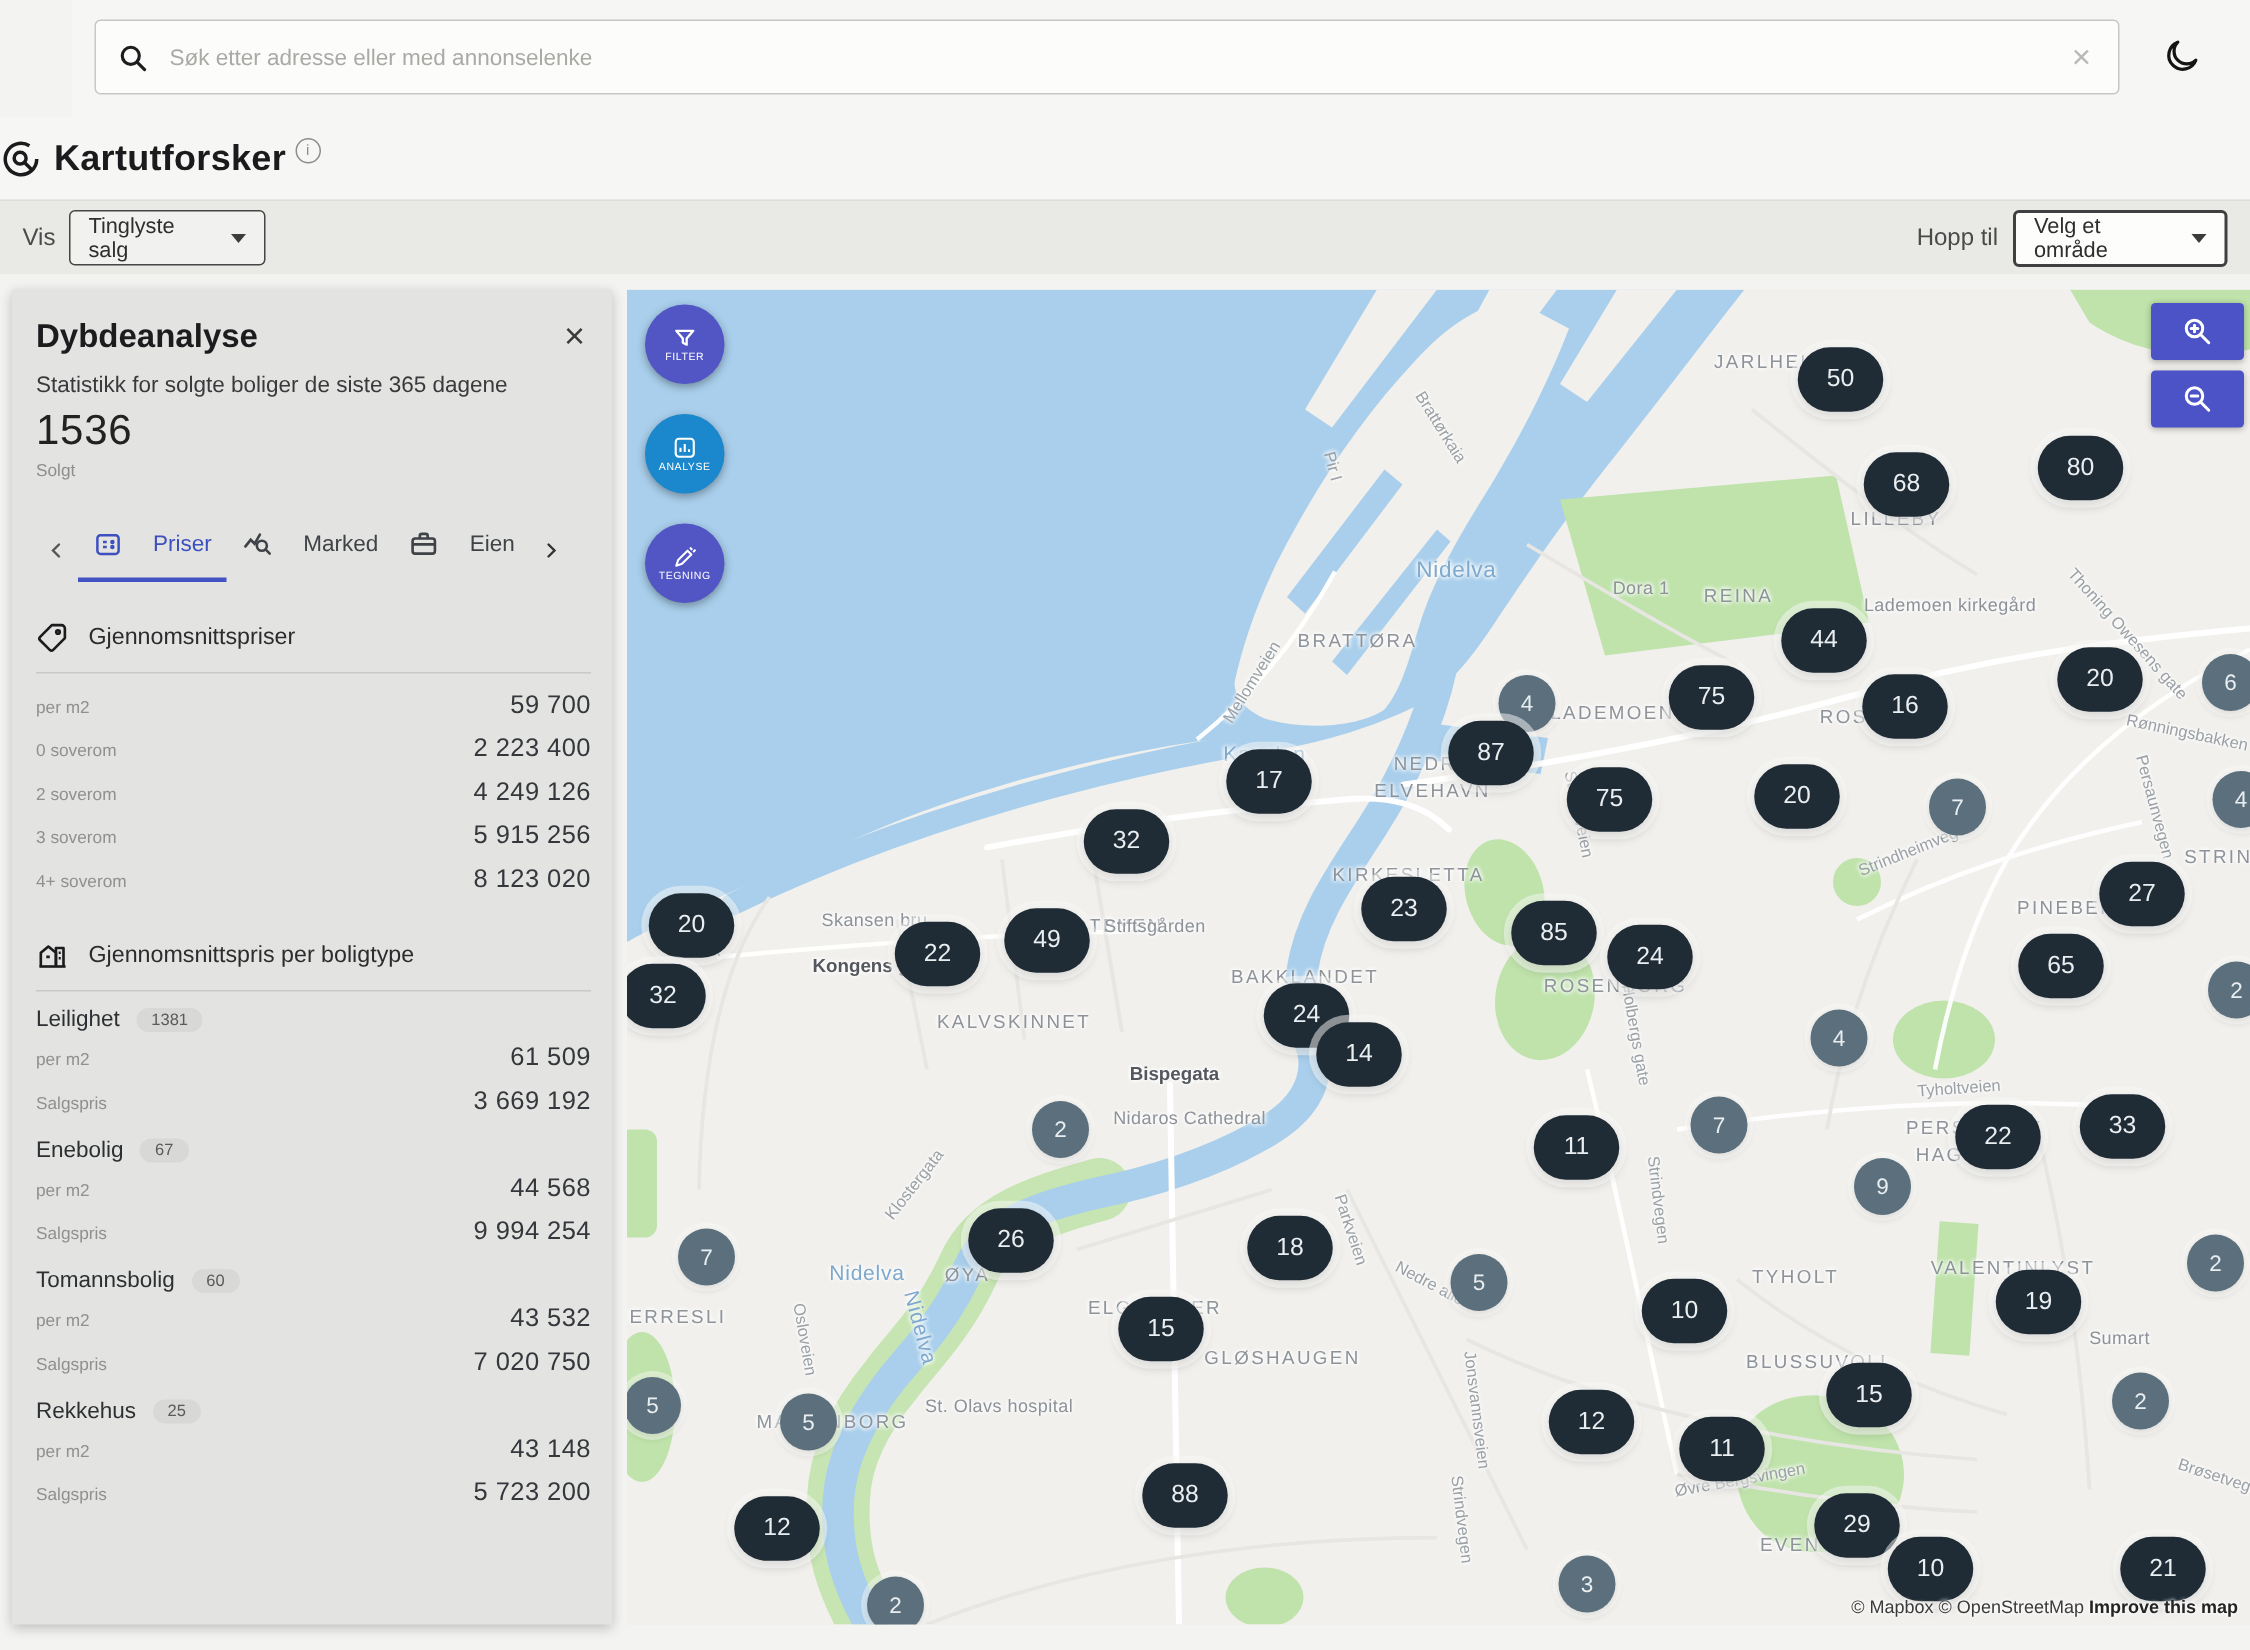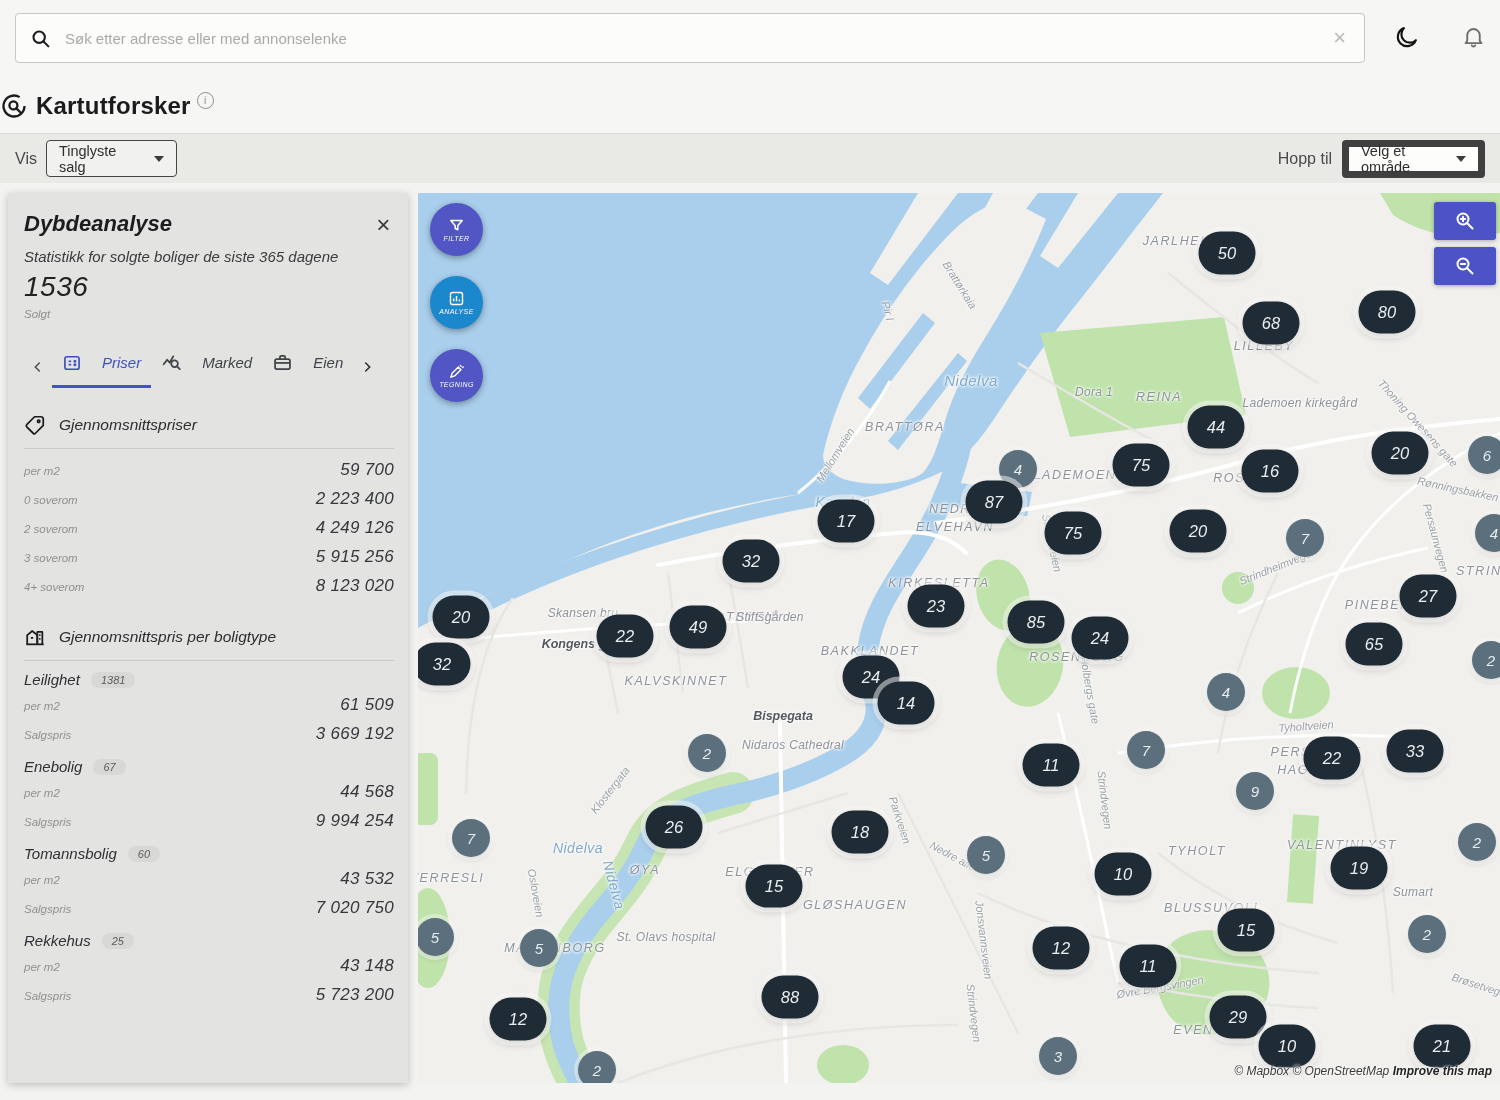--- a/index.html
+++ b/index.html
@@ -1,21 +1,21 @@
 <!DOCTYPE html>
 <html><head>
 <meta charset="utf-8">
 <style>
   html,body{margin:0;padding:0;}
   body{width:1500px;height:1100px;overflow:hidden;background:#f3f3f1;
        font-family:"Liberation Sans", sans-serif;-webkit-font-smoothing:antialiased;}
   .page{position:relative;width:1500px;height:1100px;background:#f3f3f1;}
 
   
-  .topbar{position:relative;height:78px;background:#f6f6f4;}
+  .topbar{position:relative;height:78px;background:#f6f6f4;margin-left:48px;}
   .search-box{position:absolute;left:15px;top:13px;width:1350px;height:50px;
     background:#fcfcfb;border:1px solid #c7c7c4;border-radius:4px;
     display:flex;align-items:center;padding:0 14px;box-sizing:border-box;}
   .search-box svg{flex:0 0 auto;}
   .search-input{flex:1;border:none;outline:none;background:transparent;margin-left:12px;
     font-family:"Liberation Sans",sans-serif;font-size:15px;color:#333;}
   .search-input::placeholder{color:#a9a9a6;}
   .clear-x{flex:0 0 auto;color:#b9b9b6;font-size:22px;line-height:1;cursor:pointer;padding:0 4px;}
   .top-icon{position:absolute;top:24px;cursor:pointer;}
   .moon{left:1394px;}  .bell{left:1461px;}
@@ -26,30 +26,30 @@
   .info-dot{width:15px;height:15px;border:1.5px solid #8d8d8a;border-radius:50%;color:#8d8d8a;
     font-size:10px;display:flex;align-items:center;justify-content:center;margin-top:-10px;cursor:pointer;}
 
   
   .toolbar{height:50px;background:#e9e9e6;border-top:1px solid #dddddb;
     display:flex;align-items:center;padding:0 15px;box-sizing:border-box;}
   .tb-label{font-size:16px;color:#4a4a4a;margin-right:9px;}
   .dd{display:flex;align-items:center;justify-content:space-between;cursor:pointer;
     border-radius:4px;padding:0 12px;box-sizing:border-box;font-size:14.5px;color:#2e2e2e;}
   .dd-mode{width:131px;height:37px;border:1.5px solid #454545;background:#f1f1ef;}
-  .dd-area{width:143px;height:38px;border:7px solid #404040;background:#fdfdfc;}
+  .dd-area{width:143px;height:38px;border:2px solid #404040;background:#fdfdfc;}
   .caret{width:0;height:0;border-left:5px solid transparent;border-right:5px solid transparent;
     border-top:6px solid #3c3c3c;margin-left:8px;}
   .tb-spacer{flex:1;}
   .hopp{margin-right:10px;}
 
   .gap-strip{height:10px;background:#f3f3f1;}
 
   
-  .content{display:flex;height:890px;font-style:italic;}
+  .content{display:flex;height:890px;}
   
   .panel{position:relative;width:400px;height:890px;margin-left:8px;background:#e3e3e1;
     box-shadow:0 2px 8px rgba(0,0,0,.22);box-sizing:border-box;padding:18px 14px 0 16px;overflow:hidden;}
   .panel-head{display:flex;justify-content:space-between;align-items:flex-start;}
   .panel-title{font-size:22px;font-weight:700;color:#1c1c1e;}
   .panel-close{font-size:24px;color:#3a3a3a;line-height:1;cursor:pointer;padding:2px 4px;}
   .panel-sub{font-size:15px;color:#3a3a3c;margin-top:9px;}
   .count-label{font-size:16.5px;font-weight:700;color:#222;margin-top:34px;}
   .count-value{font-size:28px;color:#222;margin-top:6px;letter-spacing:.5px;}
   .count-sub{font-size:11.5px;color:#8e8e8c;margin-top:5px;}
@@ -376,21 +376,21 @@
           <div class="lbl lbl-d" style="left: 537px; top: 316px; transform: translate(-50%, -50%) rotate(0deg);">NEDRE</div>
           <div class="lbl lbl-d" style="left: 537px; top: 334px; transform: translate(-50%, -50%) rotate(0deg);">ELVEHAVN</div>
           <div class="lbl lbl-d" style="left: 521px; top: 390px; transform: translate(-50%, -50%) rotate(0deg);">KIRKESLETTA</div>
           <div class="lbl lbl-d" style="left: 319px; top: 424px; transform: translate(-50%, -50%) rotate(0deg);">MIDTBYEN</div>
           <div class="lbl lbl-d" style="left: 258px; top: 488px; transform: translate(-50%, -50%) rotate(0deg);">KALVSKINNET</div>
           <div class="lbl lbl-d" style="left: 52px; top: 440px; transform: translate(-50%, -50%) rotate(0deg);">ILA</div>
           <div class="lbl lbl-d" style="left: 659px; top: 464px; transform: translate(-50%, -50%) rotate(0deg);">ROSENBORG</div>
           <div class="lbl lbl-d" style="left: 836px; top: 285px; transform: translate(-50%, -50%) rotate(0deg);">ROSENDAL</div>
           <div class="lbl lbl-d" style="left: 452px; top: 458px; transform: translate(-50%, -50%) rotate(0deg);">BAKKLANDET</div>
           <div class="lbl lbl-d" style="left: 352px; top: 679px; transform: translate(-50%, -50%) rotate(0deg);">ELGESETER</div>
-          <div class="lbl lbl-d" style="left: 227px; top: 657px; transform: translate(-50%, -50%) rotate(0deg); margin-top: 20px;">ØYA</div>
+          <div class="lbl lbl-d" style="left: 227px; top: 657px; transform: translate(-50%, -50%) rotate(0deg);">ØYA</div>
           <div class="lbl lbl-d" style="left: 437px; top: 712px; transform: translate(-50%, -50%) rotate(0deg);">GLØSHAUGEN</div>
           <div class="lbl lbl-d" style="left: 779px; top: 658px; transform: translate(-50%, -50%) rotate(0deg);">TYHOLT</div>
           <div class="lbl lbl-d" style="left: 924px; top: 652px; transform: translate(-50%, -50%) rotate(0deg);">VALENTINLYST</div>
           <div class="lbl lbl-d" style="left: 795px; top: 715px; transform: translate(-50%, -50%) rotate(0deg);">BLUSSUVOLL</div>
           <div class="lbl lbl-d" style="left: 800px; top: 837px; transform: translate(-50%, -50%) rotate(0deg);">EVENTYRET</div>
           <div class="lbl lbl-d" style="left: 29px; top: 685px; transform: translate(-50%, -50%) rotate(0deg);">VERRESLI</div>
           <div class="lbl lbl-d" style="left: 137px; top: 755px; transform: translate(-50%, -50%) rotate(0deg);">MARIENBORG</div>
           <div class="lbl lbl-d" style="left: 1085px; top: 378px; transform: translate(-50%, -50%) rotate(0deg);">STRINDHEIM</div>
           <div class="lbl lbl-d" style="left: 975px; top: 412px; transform: translate(-50%, -50%) rotate(0deg);">PINEBERGET</div>
           <div class="lbl lbl-d" style="left: 898px; top: 559px; transform: translate(-50%, -50%) rotate(0deg);">PERSAUNET</div>

